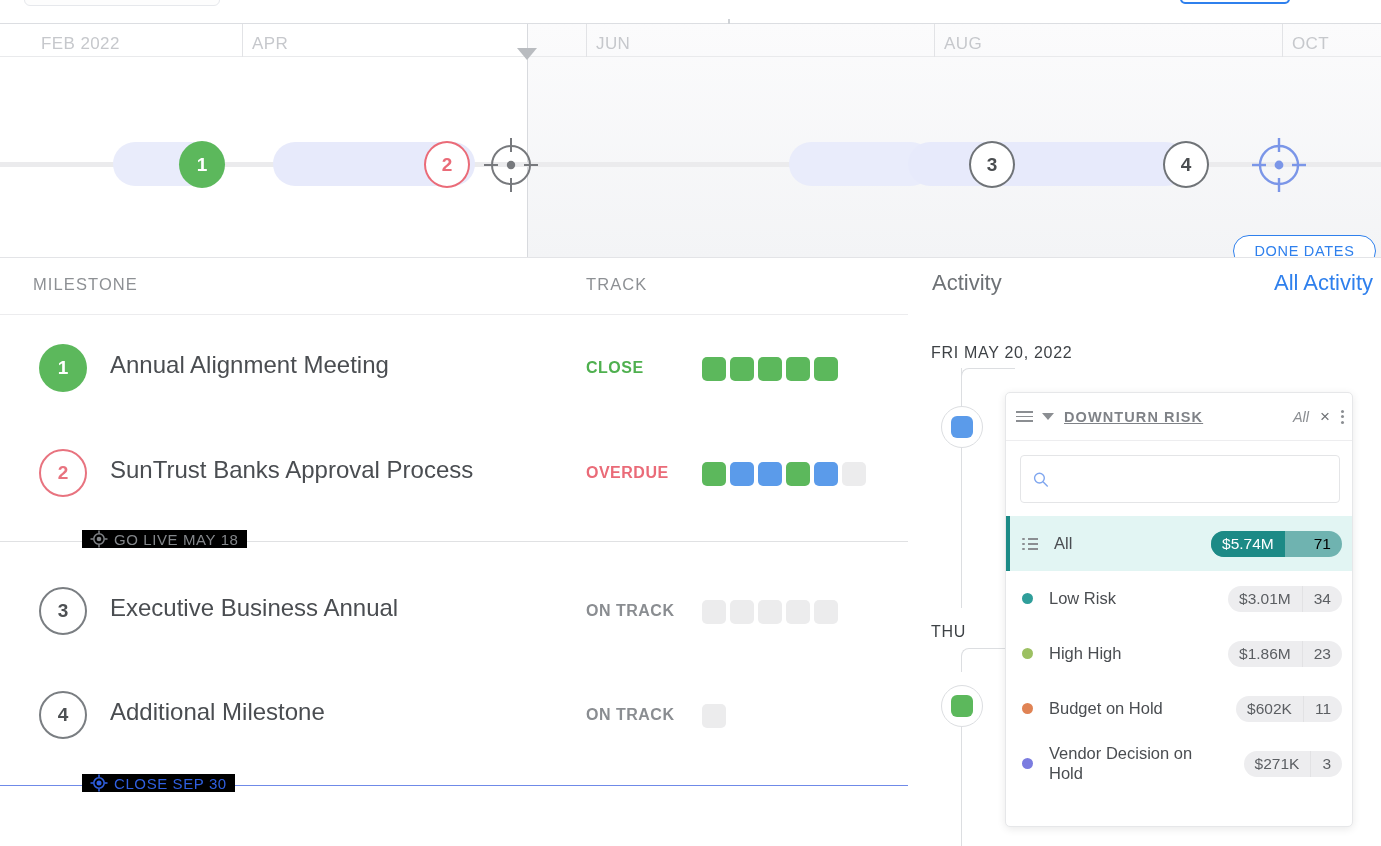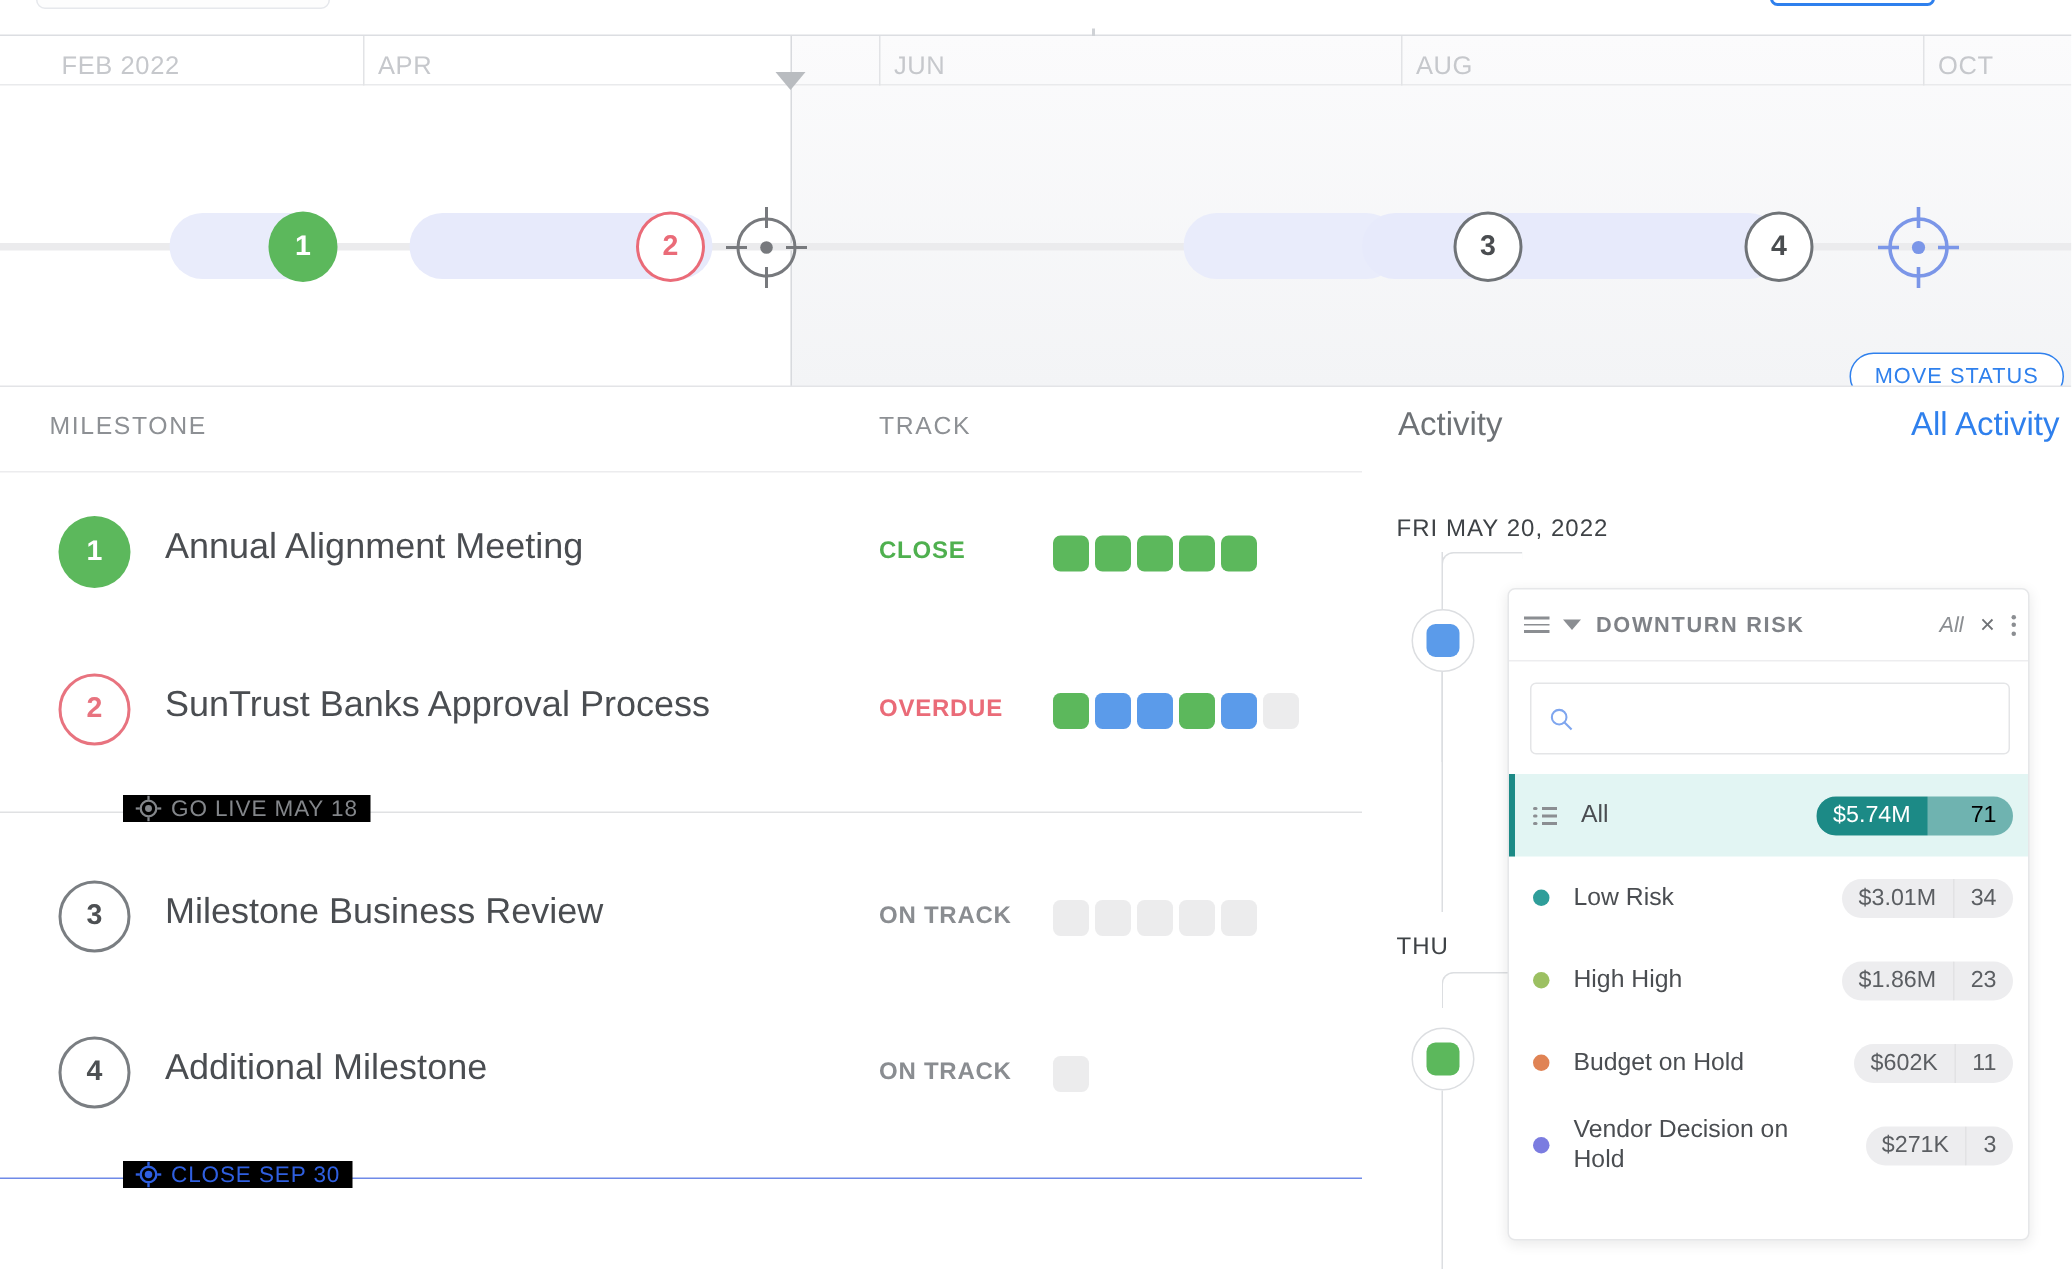--- a/index.html
+++ b/index.html
@@ -155,21 +155,21 @@
   
   .dd {
     position:absolute; left:1005px; top:392px; width:348px; height:435px;
     background:#fff; border:1px solid #e6e7e9; border-radius:5px;
     box-shadow:0 2px 9px rgba(0,0,0,.09); overflow:hidden; z-index:9;
   }
   .dd-head {
     position:absolute; left:0; top:0; width:348px; height:48px;
     border-bottom:1px solid #ededef; display:flex; align-items:center; padding:0 10px;
   }
-  .dd-title { font-size:14.5px; font-weight:bold; letter-spacing:1.1px; color:#7f8287; margin-left:10px; }
+  .dd-title { font-size:14.5px; font-weight:bold; letter-spacing:1.1px; color:#7f8287; margin-left:10px;text-decoration:underline; }
   .dd-right { margin-left:auto; display:flex; align-items:center; gap:11px; }
   .dd-all { font-size:14.5px; font-style:italic; color:#8b8e92; cursor:pointer; }
   .dd-x { font-size:17px; color:#6f7276; cursor:pointer; line-height:1; }
   .dd-kebab { display:flex; flex-direction:column; gap:2.5px; cursor:pointer; }
   .dd-kebab i { width:3px; height:3px; border-radius:50%; background:#8b8e92; display:block; }
   .hamburger { display:flex; flex-direction:column; gap:3px; cursor:pointer; }
   .hamburger i { width:17px; height:1.8px; background:#8b8e92; display:block; }
   .caret-dn { width:0;height:0;border-left:6px solid transparent;border-right:6px solid transparent;border-top:7px solid #8b8e92; margin-left:9px; cursor:pointer; }
 
   .dd-search {
@@ -258,21 +258,21 @@
 
     <svg class="crosshair" style="left:1250px;top:112px;" width="58" height="58" viewBox="0 0 58 58">
       <circle cx="29" cy="29" r="19" fill="none" stroke="#7b96e8" stroke-width="2.4"></circle>
       <circle cx="29" cy="29" r="4.4" fill="#7b96e8"></circle>
       <line x1="29" y1="2" x2="29" y2="16" stroke="#7b96e8" stroke-width="2.4"></line>
       <line x1="29" y1="42" x2="29" y2="56" stroke="#7b96e8" stroke-width="2.4"></line>
       <line x1="2" y1="29" x2="16" y2="29" stroke="#7b96e8" stroke-width="2.4"></line>
       <line x1="42" y1="29" x2="56" y2="29" stroke="#7b96e8" stroke-width="2.4"></line>
     </svg>
 
-    <div class="move-dates">MOVE STATUS</div>
+    <div class="move-dates">DONE DATES</div>
     <div class="tl-bottom-line"></div>
   </div>
 
   <div class="mstable">
     <div class="ms-head">
       <div class="col-m">MILESTONE</div>
       <div class="col-s">TRACK</div>
     </div>
 
     <div class="ms-row" style="top:57px;">
@@ -312,21 +312,21 @@
           <line x1="9" y1="14.8" x2="9" y2="17.5" stroke="#83868a" stroke-width="1.5"></line>
           <line x1="0.5" y1="9" x2="3.2" y2="9" stroke="#83868a" stroke-width="1.5"></line>
           <line x1="14.8" y1="9" x2="17.5" y2="9" stroke="#83868a" stroke-width="1.5"></line>
         </svg>
         <span>GO LIVE MAY 18</span>
       </div>
     </div>
 
     <div class="ms-row" style="top:300px;">
       <div class="ms-badge gray">3</div>
-      <div class="ms-name">Milestone Business Review</div>
+      <div class="ms-name">Executive Business Annual</div>
       <div class="ms-status ontrack">ON TRACK</div>
       <div class="ms-squares">
         <span class="sq e"></span>
         <span class="sq e"></span>
         <span class="sq e"></span>
         <span class="sq e"></span>
         <span class="sq e"></span>
       </div>
     </div>
 

